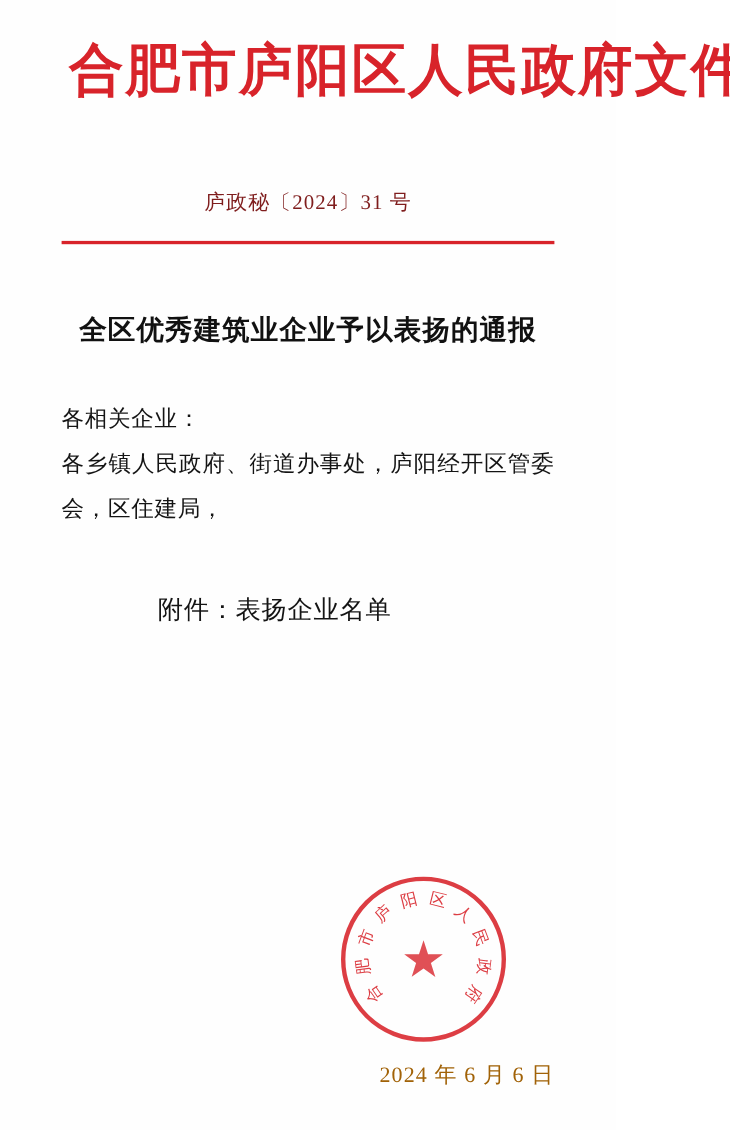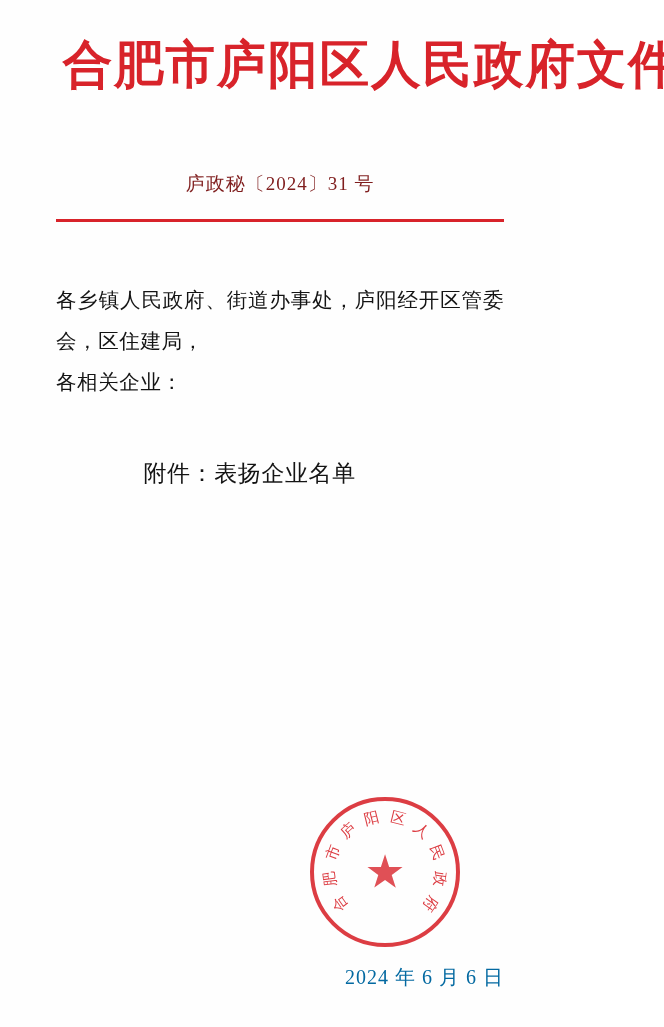--- a/index.html
+++ b/index.html
@@ -151,42 +151,43 @@
     font-size: 11px;
     color: #d8232a;
     letter-spacing: 1px;
   }
   .doc-date {
     position: absolute;
     right: 0;
     bottom: 0;
     font-size: 20px;
     letter-spacing: 1px;
-    color: #0369a1;
+    color: #a16207;
   }
 </style>
 </head>
 <body>
 
 <div class="page">
 
   <div class="doc-header">
     <div class="doc-header-title">合肥市庐阳区人民政府文件</div>
   </div>
 
   <div class="doc-number">庐政秘〔2024〕31 号</div>
 
   <div class="red-rule"></div>
 
   <div class="doc-title">
+    <div>全区优秀建筑业企业予以表扬的通报</div>
   </div>
 
   <div class="doc-body">
+    <p>各相关企业：</p>
     <p>各乡镇人民政府、街道办事处，庐阳经开区管委会，区住建局，</p>
-    <p>各相关企业：</p>
     <div class="attachment">附件：表扬企业名单</div>
   </div>
 
   <div class="sign-block">
     <div class="seal">
       <div class="seal-inner">
         <div class="seal-text" id="sealRing">
             <span style="transform: rotate(-215deg) translate(55px) rotate(90deg) translate(-50%, -50%);">合</span>
             <span style="transform: rotate(-187.222deg) translate(55px) rotate(90deg) translate(-50%, -50%);">肥</span>
             <span style="transform: rotate(-159.444deg) translate(55px) rotate(90deg) translate(-50%, -50%);">市</span>

